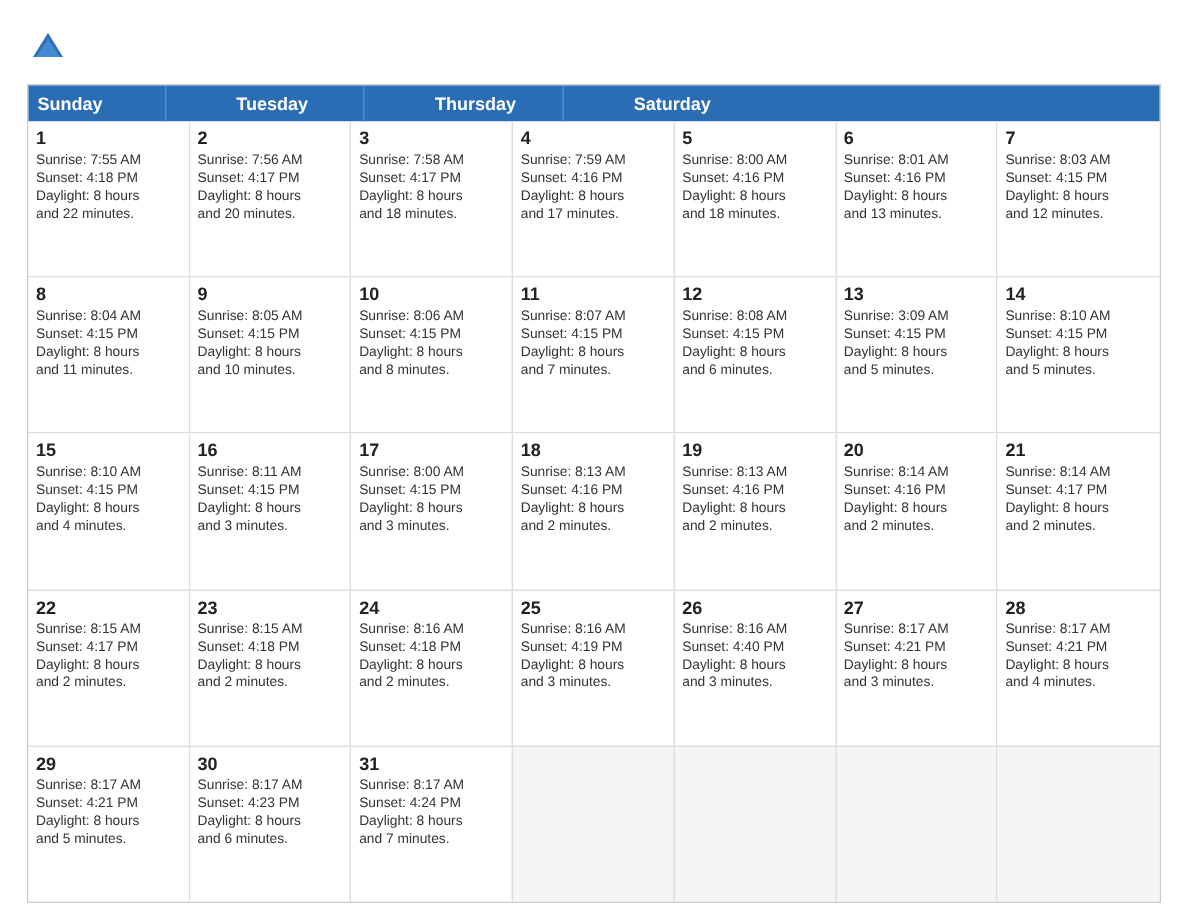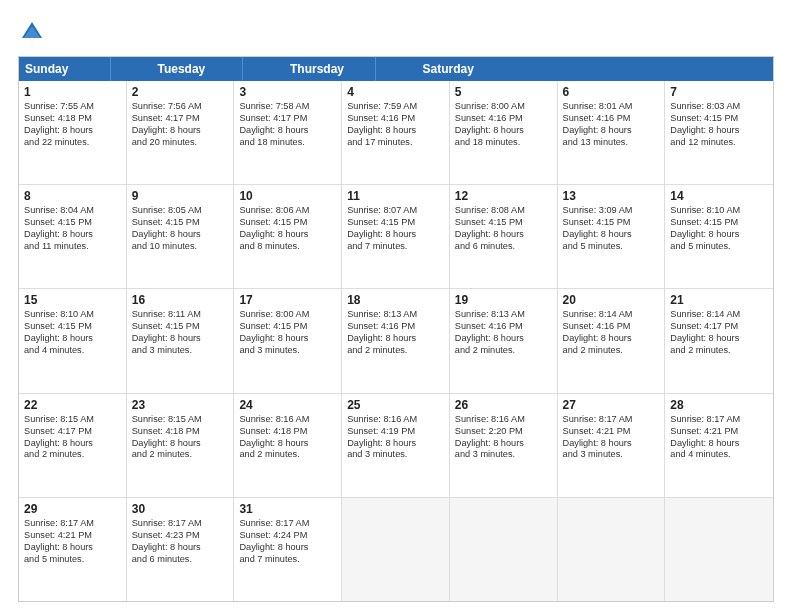--- a/index.html
+++ b/index.html
@@ -316,21 +316,21 @@
           <div class="cal-cell">
             <span class="day-num">25</span>
             <span class="cell-line">Sunrise: 8:16 AM</span>
             <span class="cell-line">Sunset: 4:19 PM</span>
             <span class="cell-line">Daylight: 8 hours</span>
             <span class="cell-line">and 3 minutes.</span>
           </div>
           <div class="cal-cell">
             <span class="day-num">26</span>
             <span class="cell-line">Sunrise: 8:16 AM</span>
-            <span class="cell-line">Sunset: 2:20 PM</span>
+            <span class="cell-line">Sunset: 4:40 PM</span>
             <span class="cell-line">Daylight: 8 hours</span>
             <span class="cell-line">and 3 minutes.</span>
           </div>
           <div class="cal-cell">
             <span class="day-num">27</span>
             <span class="cell-line">Sunrise: 8:17 AM</span>
             <span class="cell-line">Sunset: 4:21 PM</span>
             <span class="cell-line">Daylight: 8 hours</span>
             <span class="cell-line">and 3 minutes.</span>
           </div>

